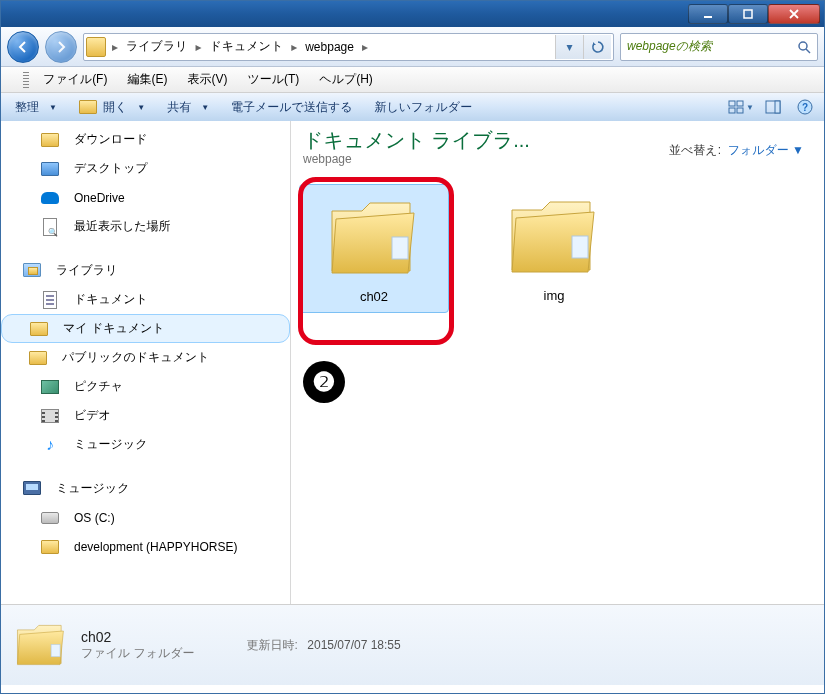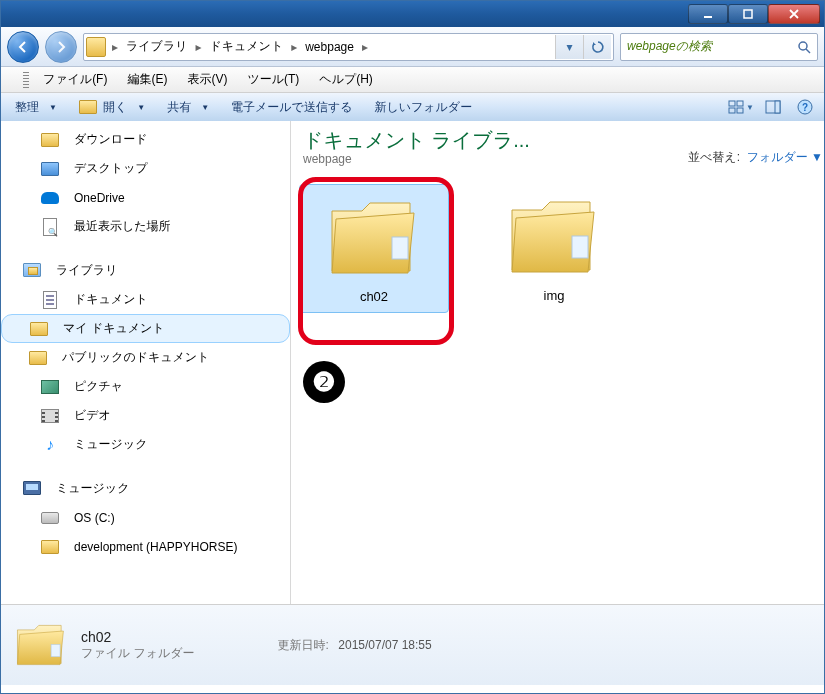--- a/index.html
+++ b/index.html
@@ -230,24 +230,24 @@
   .ico-onedrive { width:18px;height:12px;background:#0078d7;border-radius:6px 6px 3px 3px; }
 
   
   .main {
     flex: 1;
     background: #fff;
     position: relative;
     overflow: auto;
   }
   .main-header {
-    padding: 6px 1px 2px 12px;
+    padding: 6px 20px 2px 12px;
     display: flex;
     justify-content: space-between;
-    align-items: flex-end;
+    align-items: center;
   }
   .lib-title { color: #0a6e3c; font-size: 20px; font-weight: normal; }
   .lib-sub { color: #737373; font-size: 12px; margin-top: -2px; }
   .sort-ctrl { font-size: 12px; color: #333; margin-top: 8px; }
   .sort-ctrl a { color: #1e6bc1; text-decoration: none; }
   .folder-grid {
     display: flex;
     gap: 30px;
     padding: 16px 8px;
   }
@@ -290,21 +290,21 @@
     gap: 12px;
   }
   .det-icon {
     width: 56px; height: 56px;
   }
   .det-icon svg { width: 100%; height: 100%; }
   .det-text { color: #444; }
   .det-name { font-size: 14px; color: #222; }
   .det-type { font-size: 12px; color: #777; }
   .det-meta { margin-left: 40px; color: #555; font-size: 12px; }
-  .det-meta .lbl { color: #777; margin-right: 6px; margin-left: 31px; }
+  .det-meta .lbl { color: #777; margin-right: 6px; }
   
   .sidebar::-webkit-scrollbar { width: 18px; }
   .sidebar::-webkit-scrollbar-track { background: #f0f0f0; border-left:1px solid #ddd; }
   .sidebar::-webkit-scrollbar-thumb { background: #c8c8c8; border: 1px solid #a8a8a8; border-radius: 3px; }
   .sidebar::-webkit-scrollbar-button { height: 18px; background: #e8e8e8; border: 1px solid #bbb; }
 </style>
 </head>
 <body>
 
 <svg width="0" height="0" style="position:absolute">

